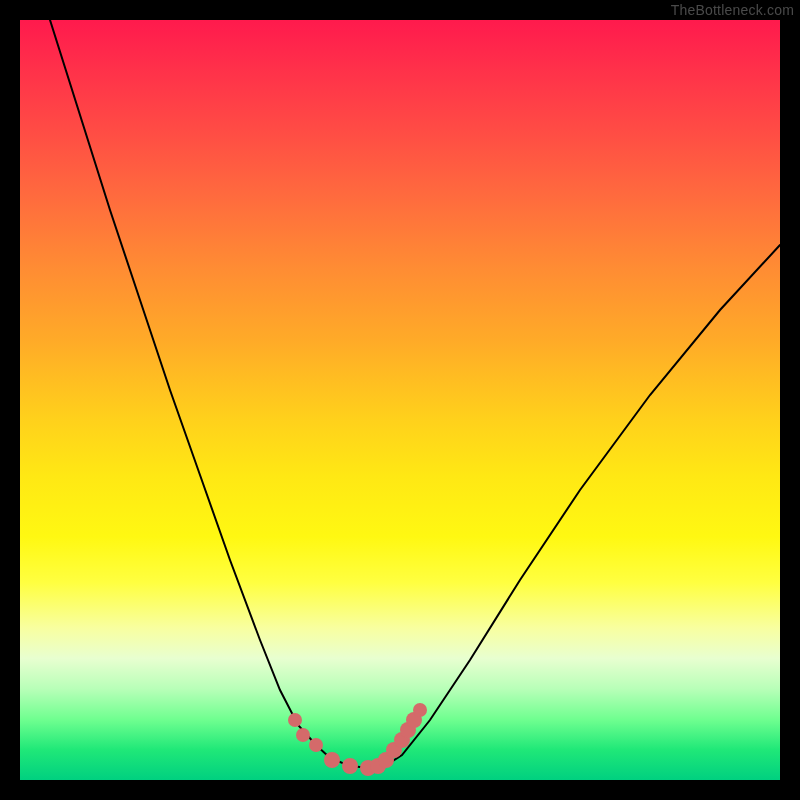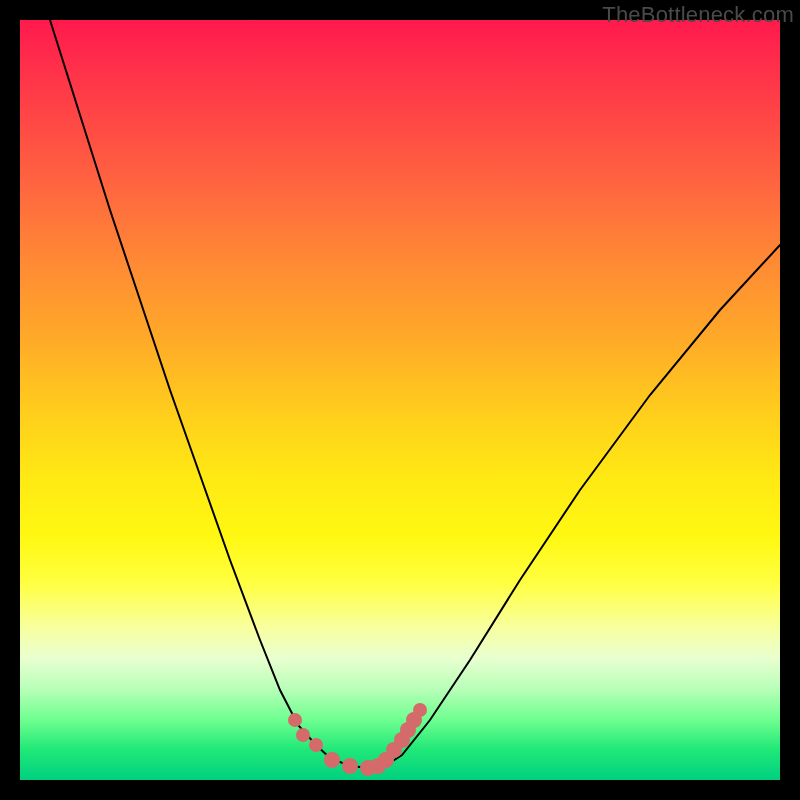--- a/index.html
+++ b/index.html
@@ -43,21 +43,21 @@
       #70ff90 92%,
       #20e878 96%,
       #00d080 100%
     );
   }
   .watermark {
     position: absolute;
     top: 2px;
     right: 6px;
     color: #4a4a4a;
-    font-size: 22px;
+    font-size: 14px;
     font-weight: 500;
     letter-spacing: 0.2px;
     z-index: 10;
   }
   svg.curve {
     position: absolute;
     left: 0;
     top: 0;
     width: 760px;
     height: 760px;

